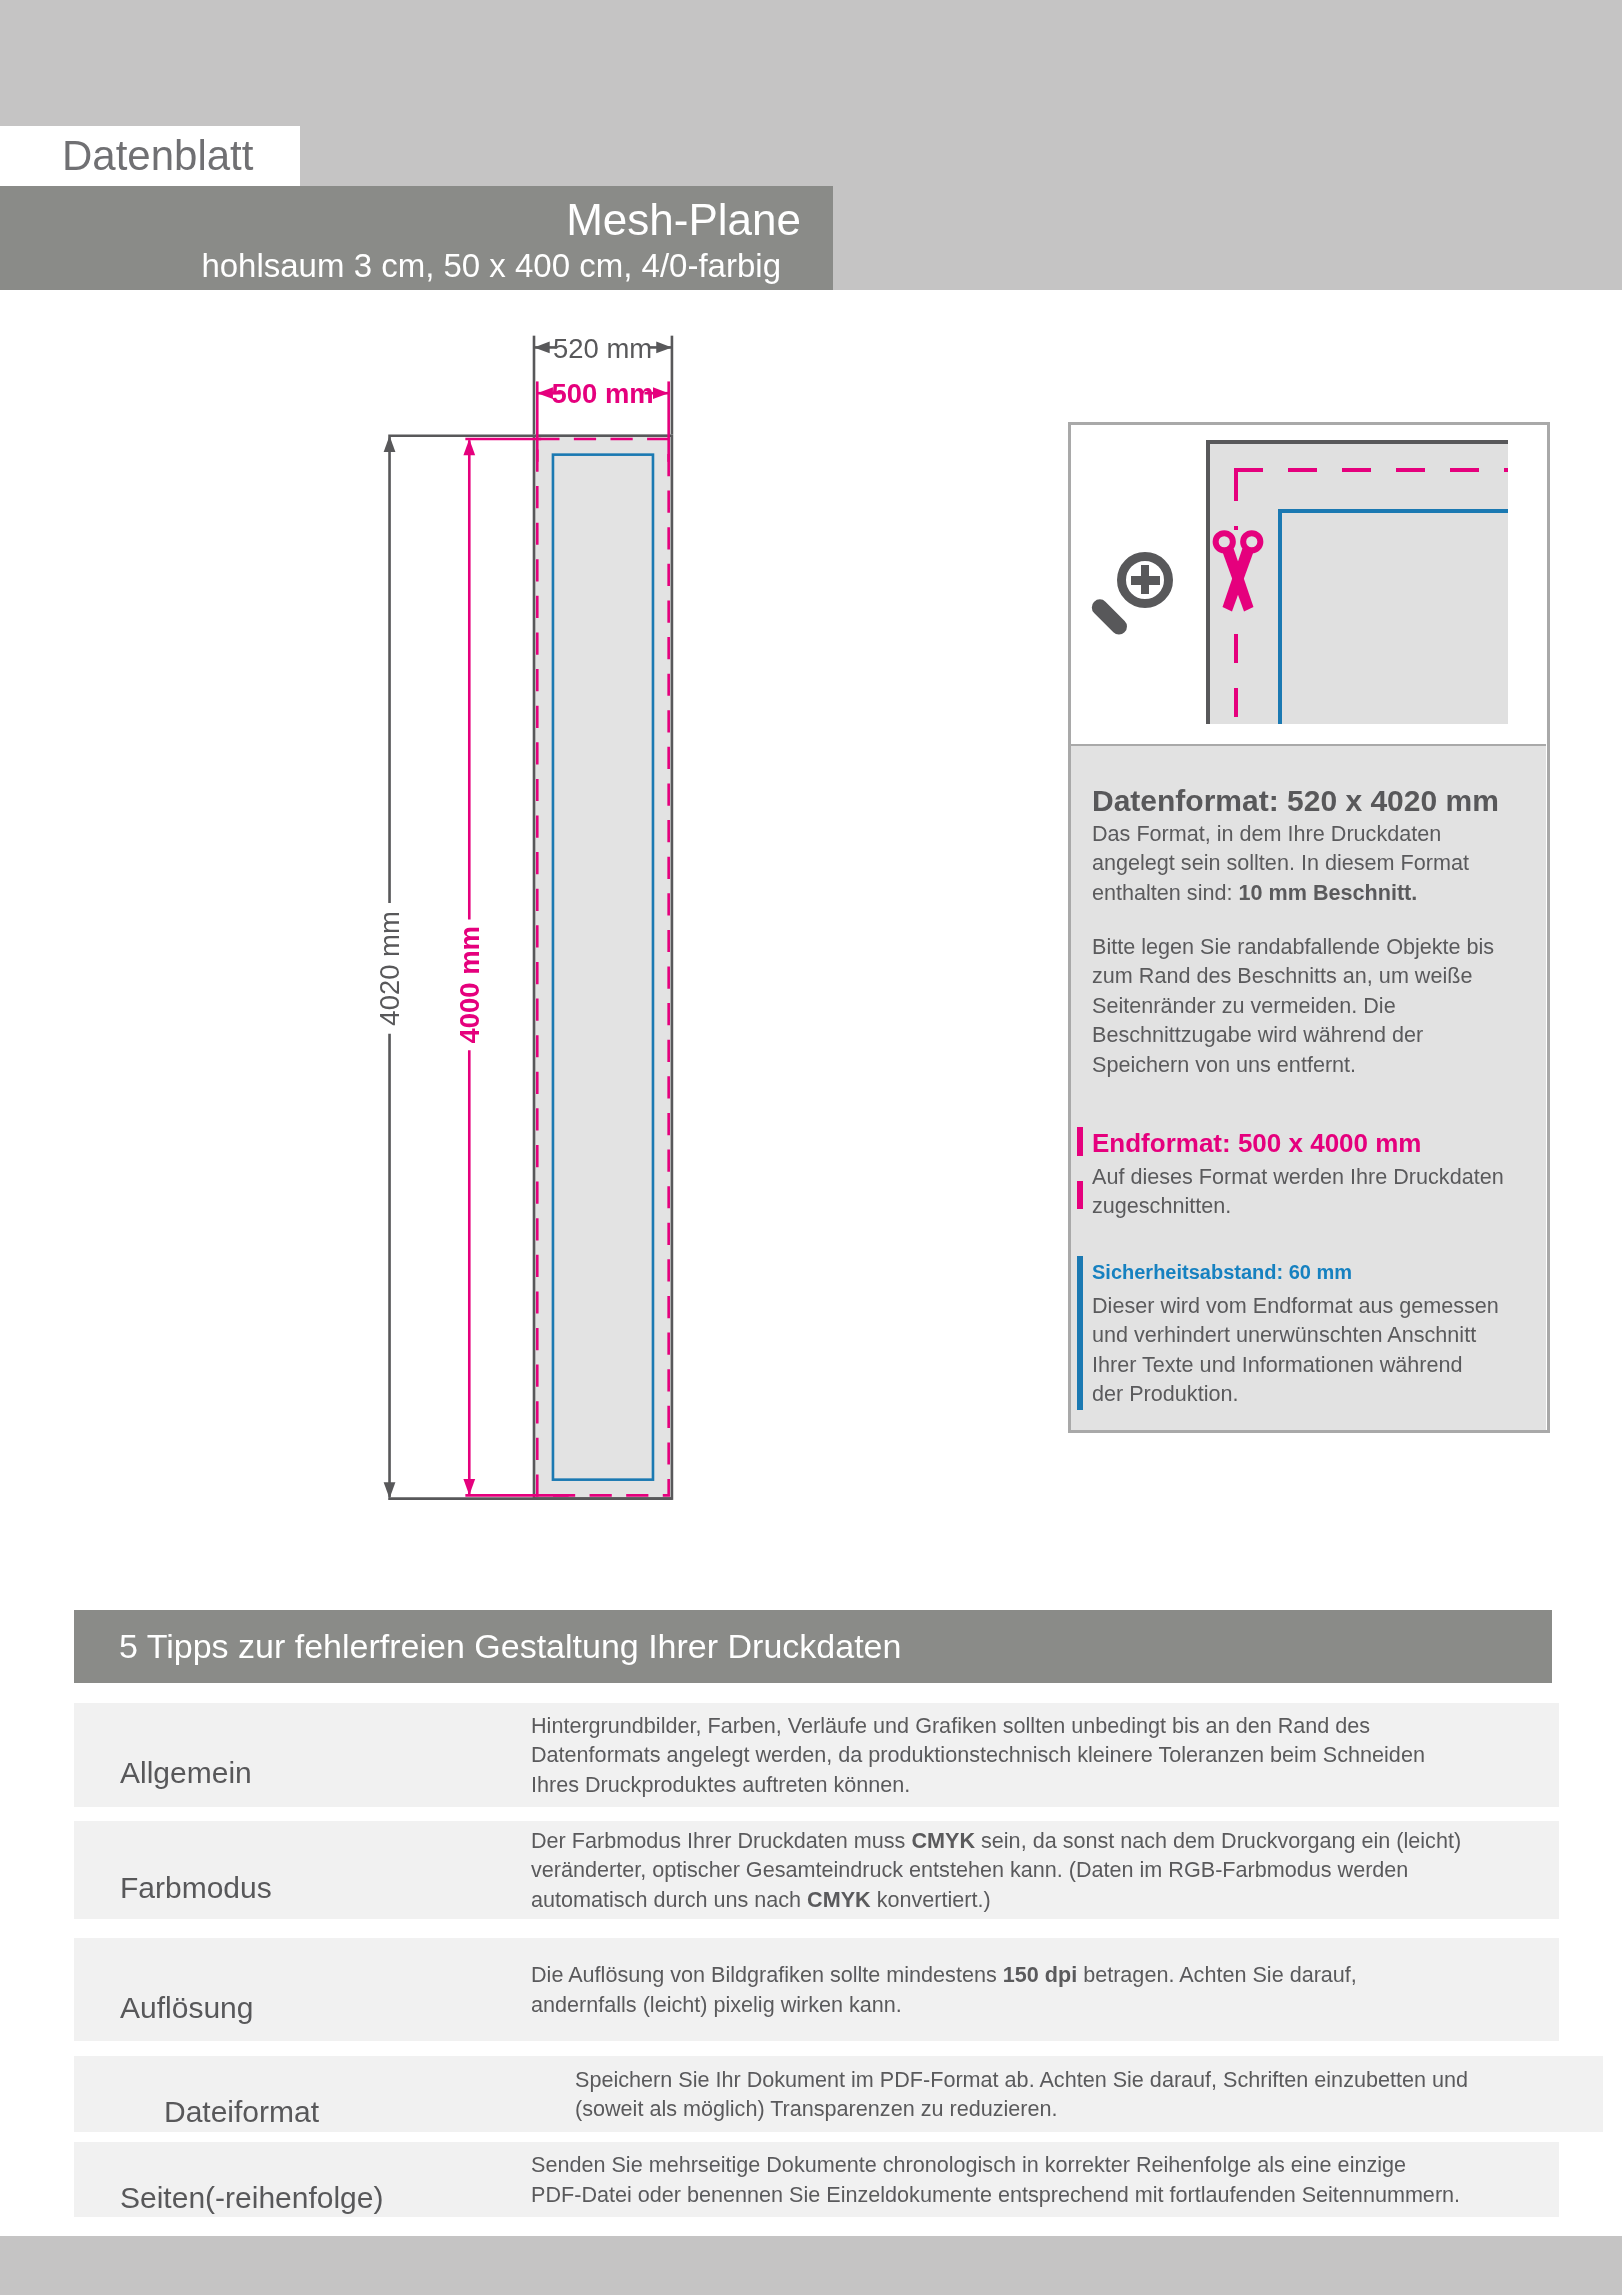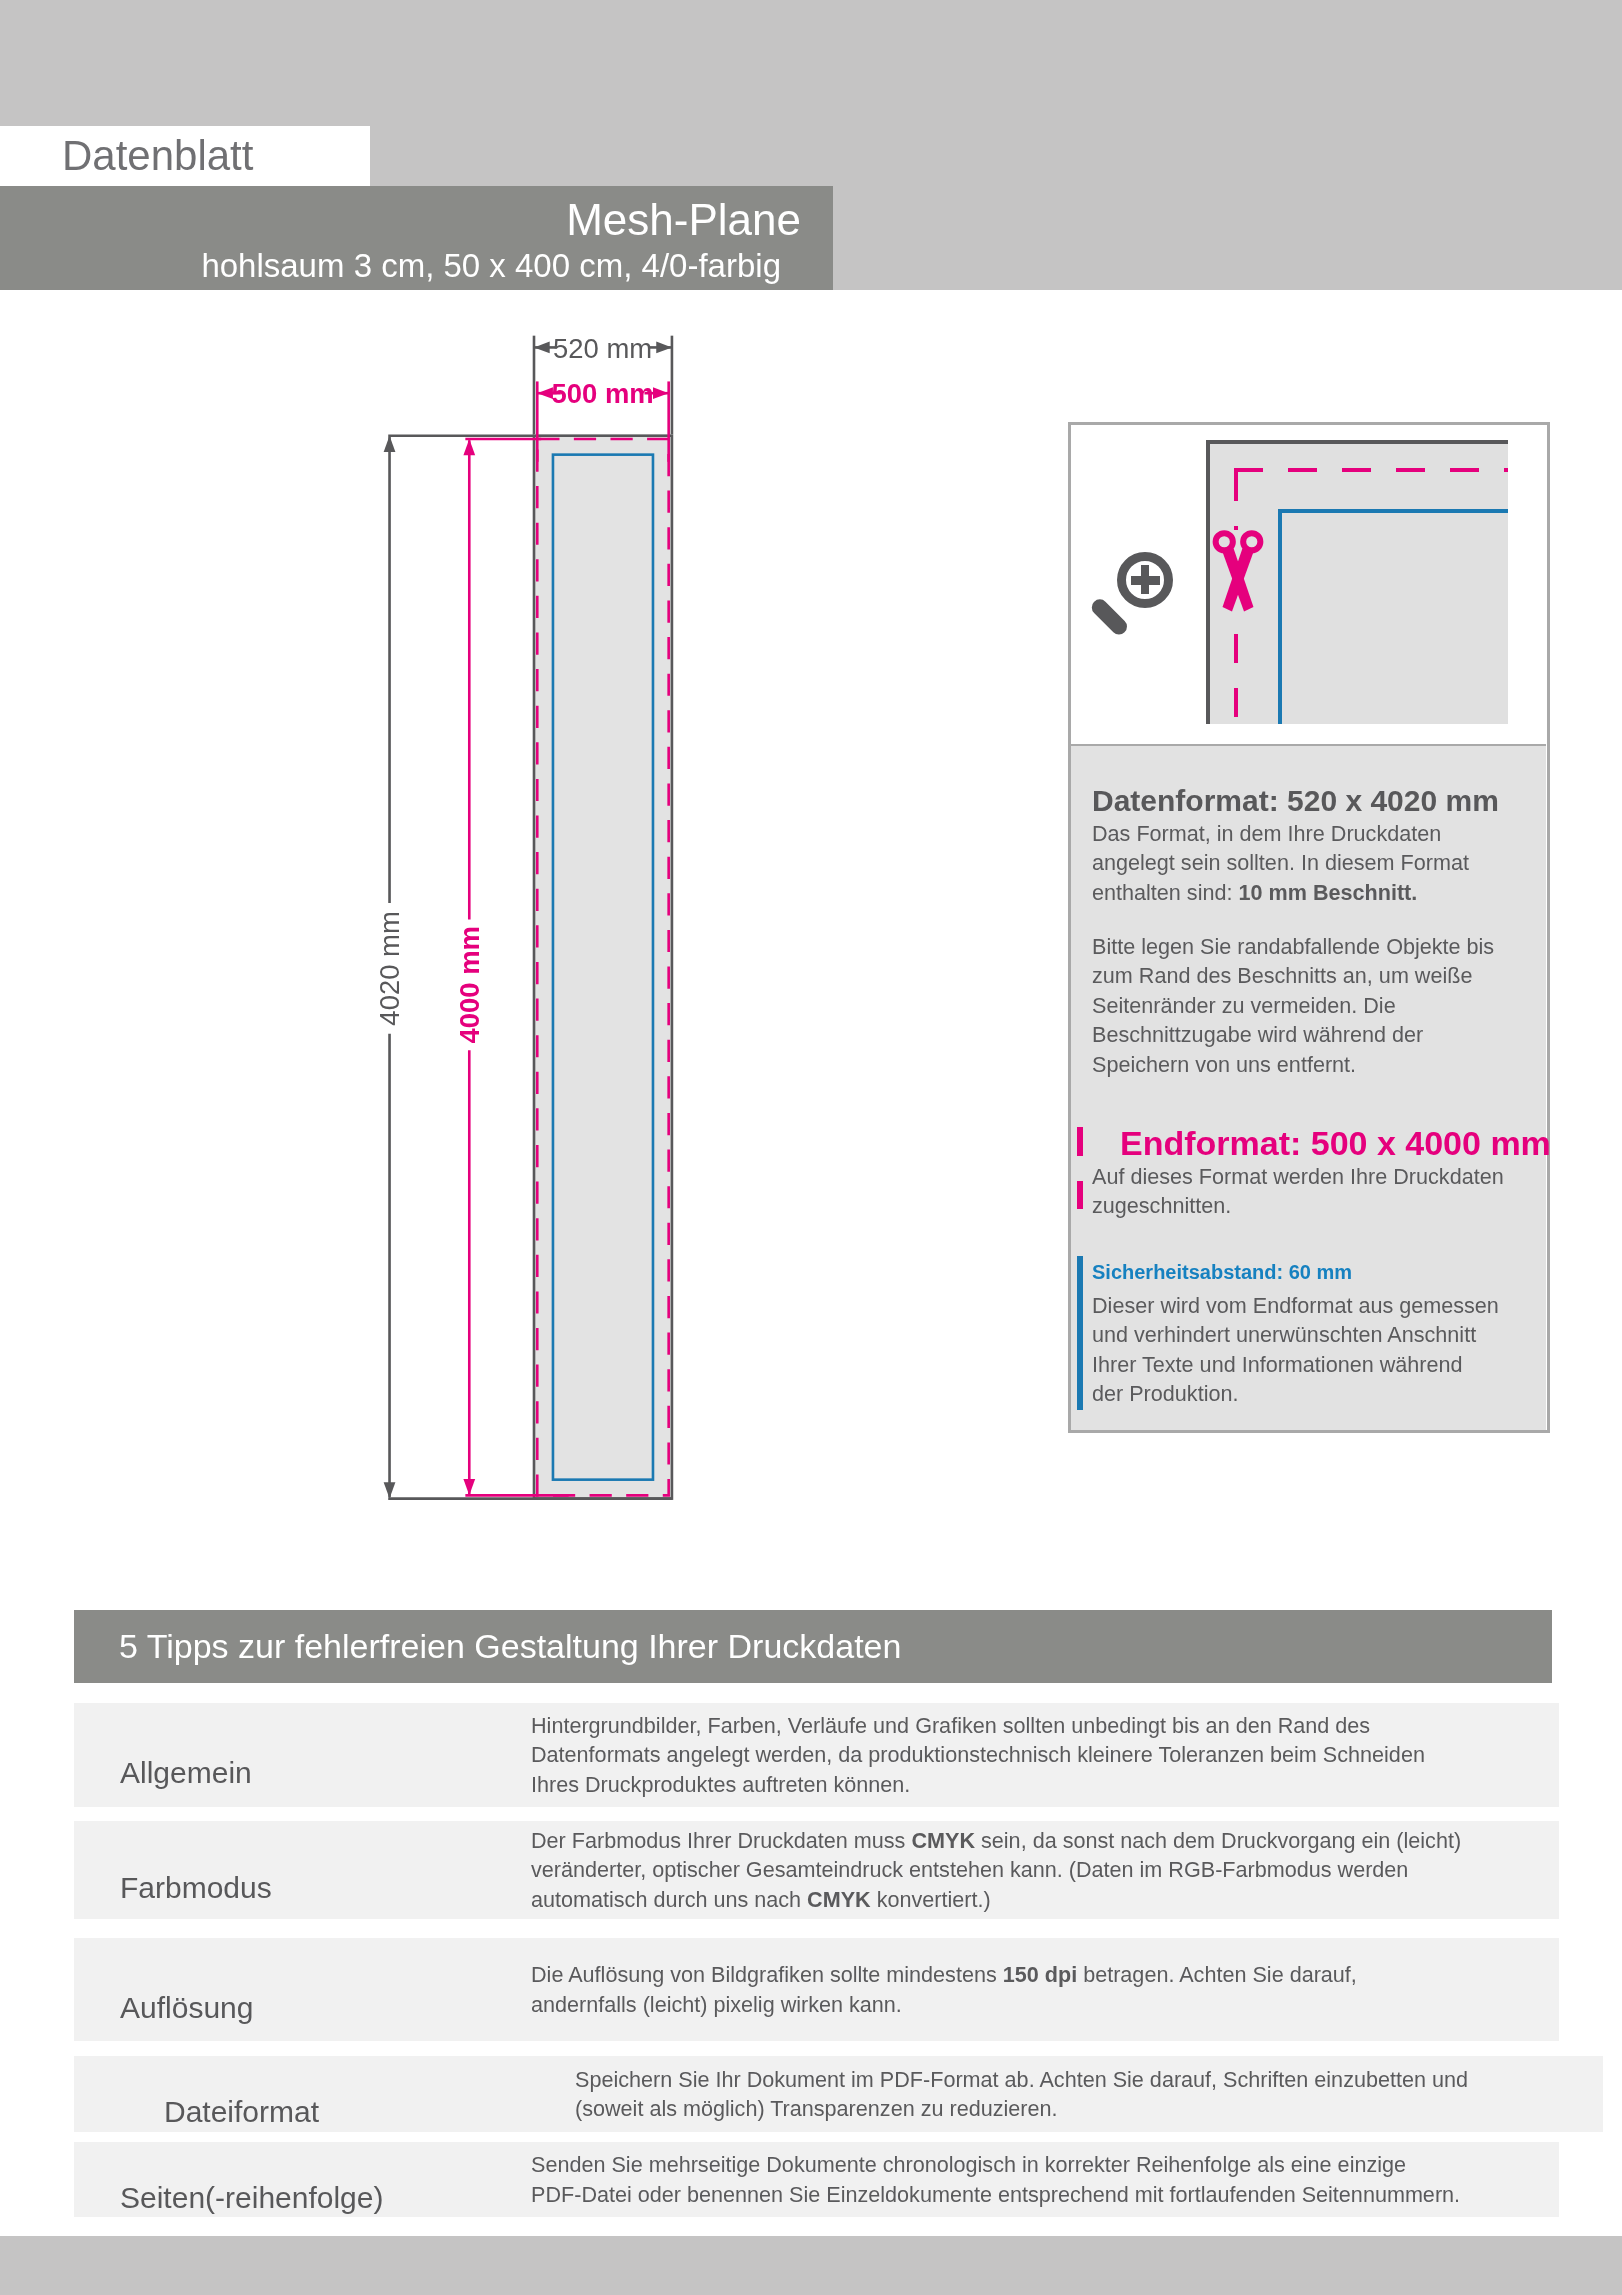--- a/index.html
+++ b/index.html
@@ -6,33 +6,33 @@
   body{
     width:1623px;height:2295px;position:relative;background:#ffffff;
     font-family:"Liberation Sans", sans-serif;color:#58585a;overflow:hidden;
   }
   .abs{position:absolute;}
   b{font-weight:700;}
   .band{background:#c5c4c4;}
   .darkbar{background:#8a8b88;}
   .bodytxt{font-size:21.6px;line-height:29.4px;color:#5a5a5c;}
   .h-dark{font-size:30px;font-weight:700;color:#58585a;line-height:33px;}
-  .h-magenta{font-size:34px;font-weight:700;color:#e5007d;line-height:33px;margin-left:28px;}
+  .h-magenta{font-size:26px;font-weight:700;color:#e5007d;line-height:33px;}
   .h-blue{font-size:20px;font-weight:700;color:#1681c0;line-height:33px;}
   .rowbg{background:#f1f1f1;}
   .rowlabel{font-size:30px;color:#58585a;margin-top:36px;}
   .dash-v{background:repeating-linear-gradient(180deg,#e5007d 0 29px,transparent 29px 54px);}
   .dash-h{background:repeating-linear-gradient(90deg,#e5007d 0 29px,transparent 29px 54px);}
 </style>
 </head>
 <body>
 
 <div class="abs band" style="left:0;top:0;width:1623px;height:290px;"></div>
 
-<div class="abs" style="left:0;top:126px;width:370px;height:60px;background:#ffffff;display:flex;align-items:center;">
+<div class="abs" style="left:0;top:126px;width:300px;height:60px;background:#ffffff;display:flex;align-items:center;">
   <span style="font-size:42px;color:#707073;padding-left:62px;">Datenblatt</span>
 </div>
 
 <div class="abs darkbar" style="left:0;top:186px;width:833px;height:104px;text-align:right;padding:0;box-sizing:border-box;">
   <div style="color:#ffffff;font-size:44px;line-height:51px;margin-top:7.9px;margin-right:32px;">Mesh-Plane</div>
   <div style="color:#ffffff;font-size:33px;line-height:41px;margin-right:52px;">hohlsaum 3 cm, 50 x 400 cm, 4/0-farbig</div>
 </div>
 
 <svg class="abs" style="left:366px;top:327px;" width="353" height="1211" viewBox="0 0 540 1850" font-family="Liberation Sans, sans-serif">
 

